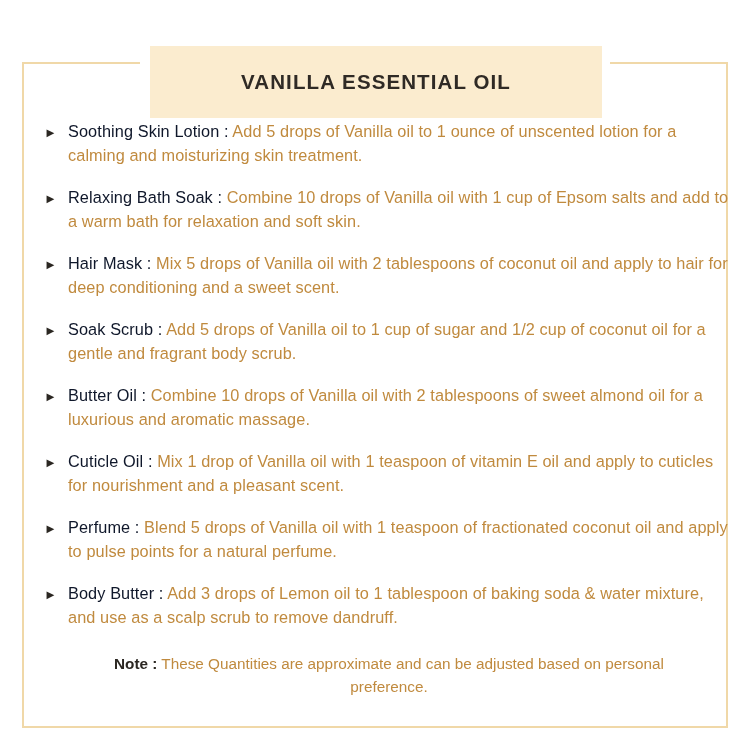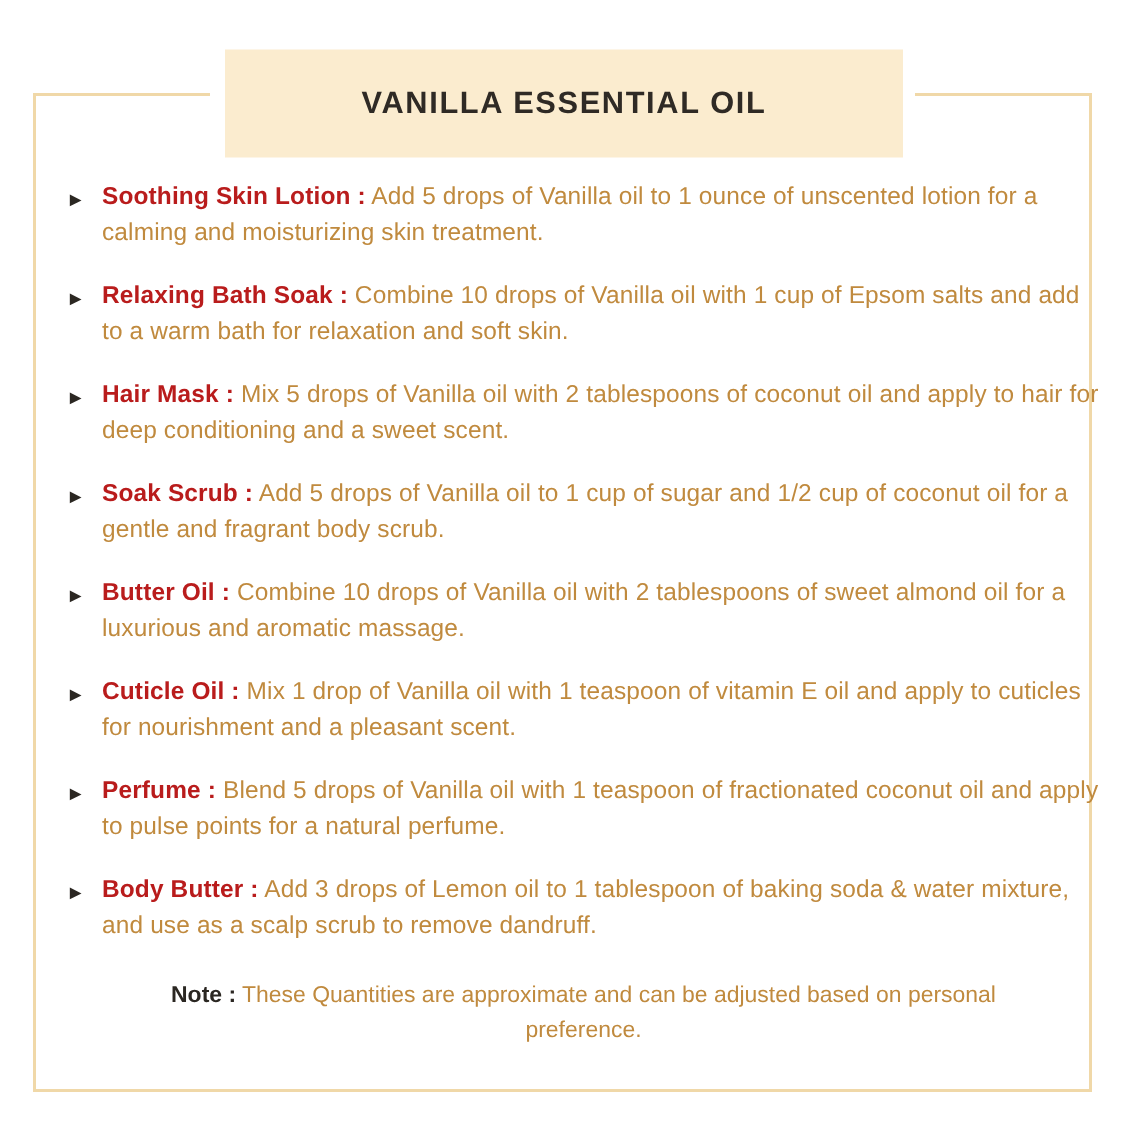--- a/index.html
+++ b/index.html
@@ -35,21 +35,21 @@
     position: absolute;
     left: 140px;
     top: 50px;
     width: 470px;
     height: 26px;
     background: #ffffff;
   }
   .header-band {
     position: absolute;
     left: 150px;
-    top: 33px;
+    top: 46px;
     width: 452px;
     height: 72px;
     background: #fbeccf;
     display: flex;
     flex-direction: column;
     align-items: center;
     justify-content: center;
   }
   .header-line {
     font-family: "Liberation Sans", sans-serif;
@@ -80,22 +80,22 @@
     padding-top: 1px;
   }
   .item-text {
     flex: 1 1 auto;
     font-size: 16.3px;
     line-height: 23.5px;
     color: #c08a3e;
     letter-spacing: 0.1px;
   }
   .term {
-    color: #b91c1c;
-    font-weight: bold;
+    color: #0f172a;
+    font-weight: normal;
   }
   .note {
     margin-top: 23px;
     text-align: center;
     font-size: 15.3px;
     line-height: 23px;
     color: #c08a3e;
     padding: 0 60px;
   }
   .note .term {

